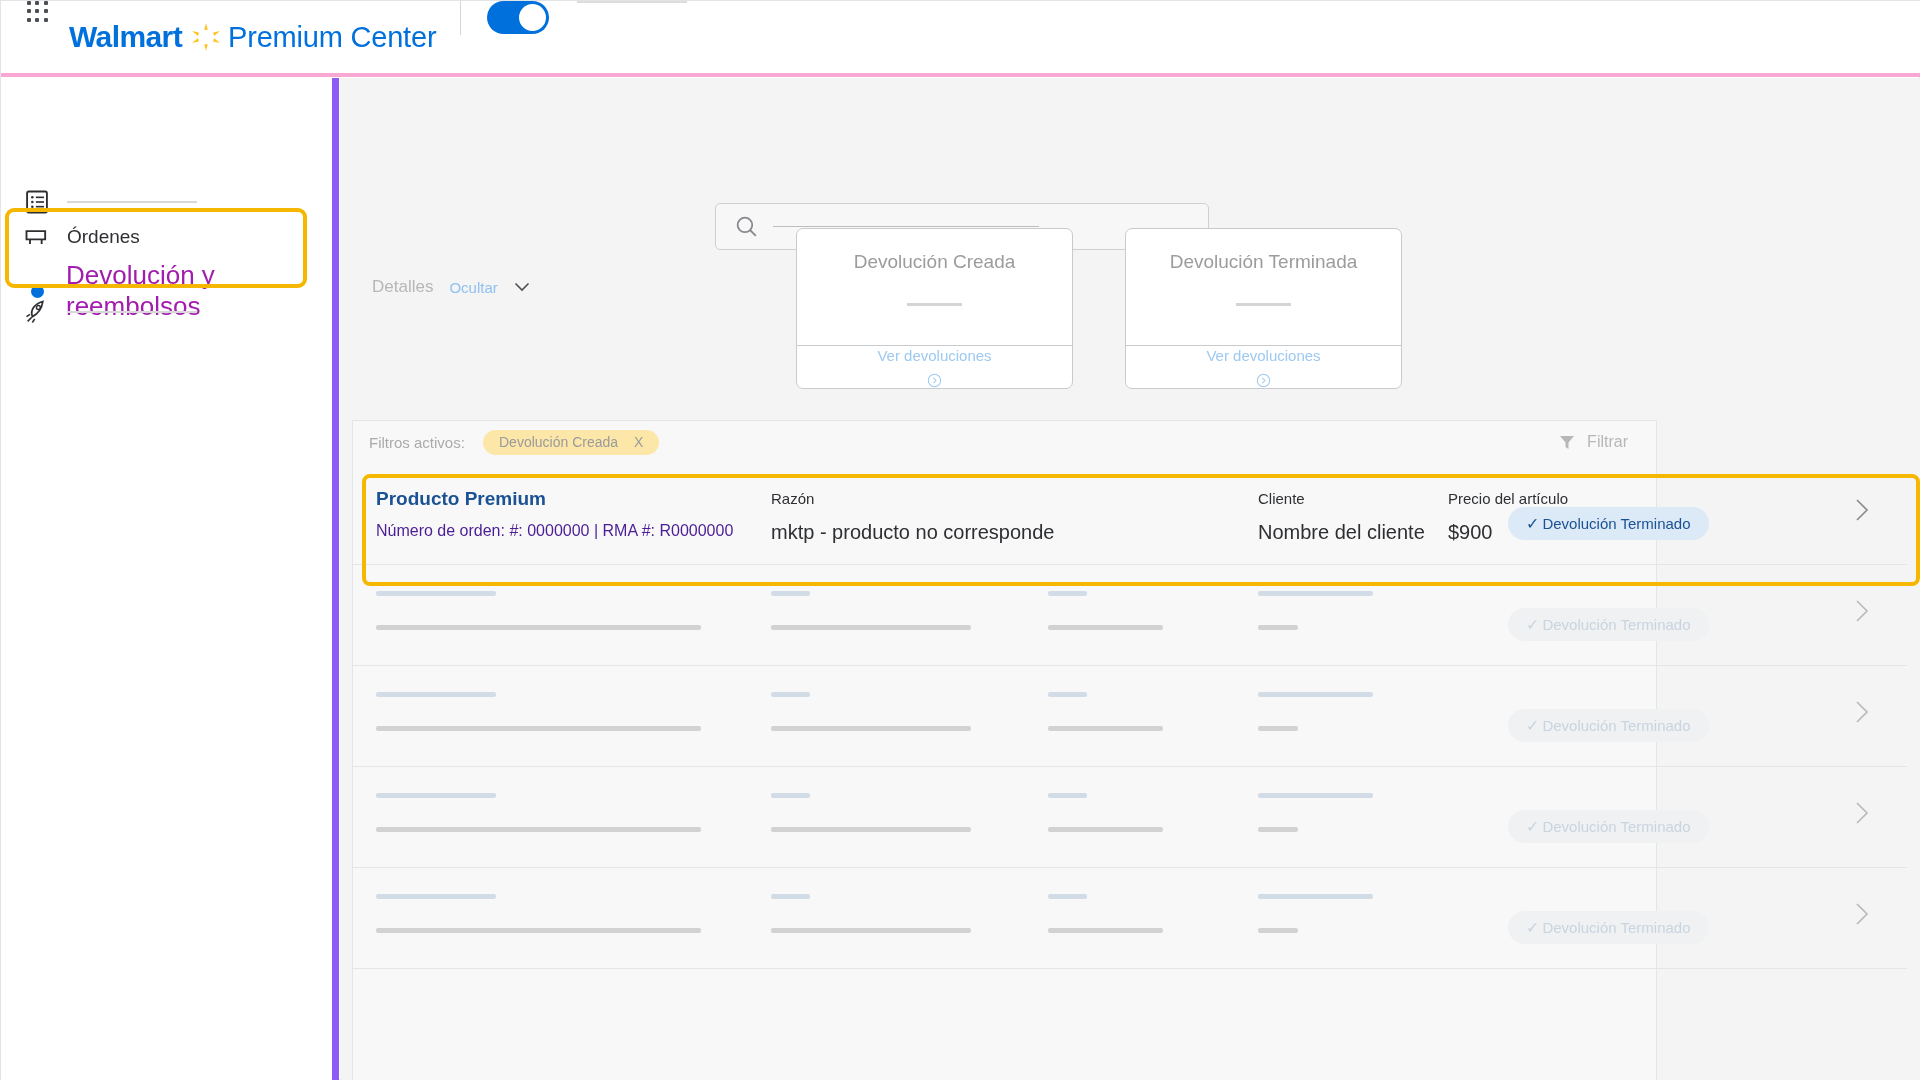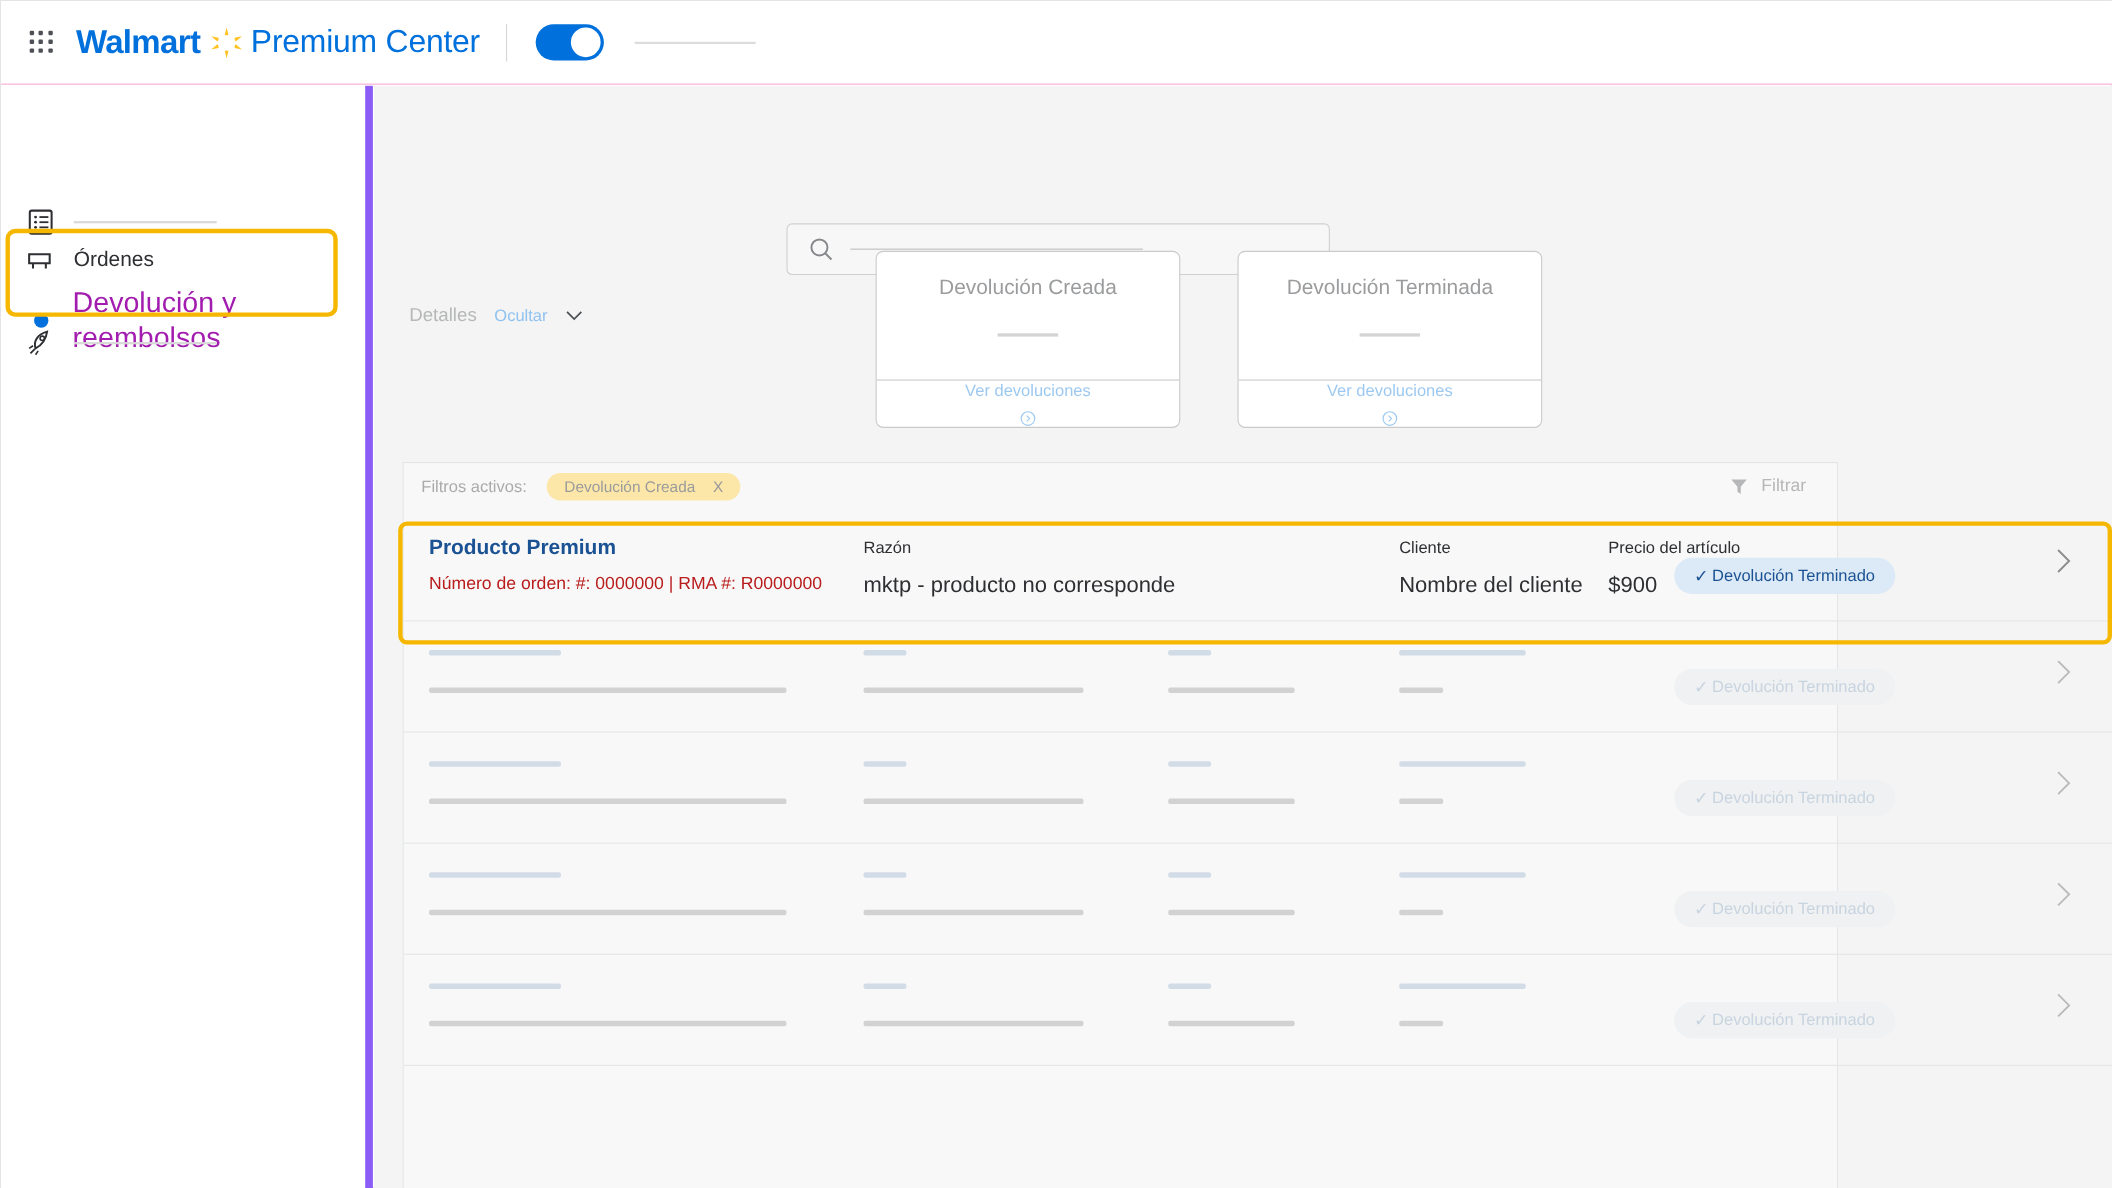--- a/index.html
+++ b/index.html
@@ -15,22 +15,22 @@
     width: 1920px; height: 1080px;
     background: #ffffff;
     border: 1px solid #e3e4e5;
   }
 
   
   .topbar {
     position: absolute; top: 0; left: 0;
     width: 1920px; height: 76px;
     background: #ffffff;
-    border-bottom: 1px solid #f9a8d4;
-    display: flex; align-items: center;
+    border-bottom: 4px solid #f9a8d4;
+    display: flex; 
     padding-left: 26px;
   }
   .waffle {
     width: 22px; height: 22px;
     display: grid;
     grid-template-columns: repeat(3, 1fr);
     grid-template-rows: repeat(3, 1fr);
     gap: 3px;
     margin-right: 20px;
     cursor: pointer;
@@ -153,21 +153,21 @@
     display: flex; align-items: center; justify-content: center;
     gap: 9px;
     cursor: pointer;
     flex-direction: column;
   }
   .card-footer-label { font-size: 15px; color: #9dc9f1; }
   .circle-arrow { width: 15px; height: 15px; }
 
   
   .panel {
-    position: absolute; left: 26px; top: 342px;
+    position: absolute; left: 12px; top: 342px;
     width: 1305px; height: 661px;
     background: #f8f8f8;
     border: 1px solid #e4e5e6;
     border-bottom: none;
   }
   .filterbar {
     position: absolute; left: 0; top: 0; right: 0; height: 42px;
     display: flex; align-items: center;
   }
   .filtros-label {
@@ -196,21 +196,21 @@
   }
   .c2 { left: 418px; }
   .c4 { left: 905px; }
   .c5 { left: 1095px; }
 
   .prod-name {
     font-size: 19px; color: #1a5293; font-weight: 600;
     position: absolute; top: 24px; left: 23px; white-space: nowrap;
   }
   .order-line {
-    font-size: 16px; color: #b91c1c;
+    font-size: 16px; color: #4c1d95;
     position: absolute; top: 58px; left: 23px; white-space: nowrap;
   }
   .col-head {
     font-size: 15px; color: #2e2f32;
     position: absolute; top: 26px; white-space: nowrap;
   }
   .col-val {
     font-size: 20px; color: #2e2f32;
     position: absolute; top: 57px; white-space: nowrap;
   }

